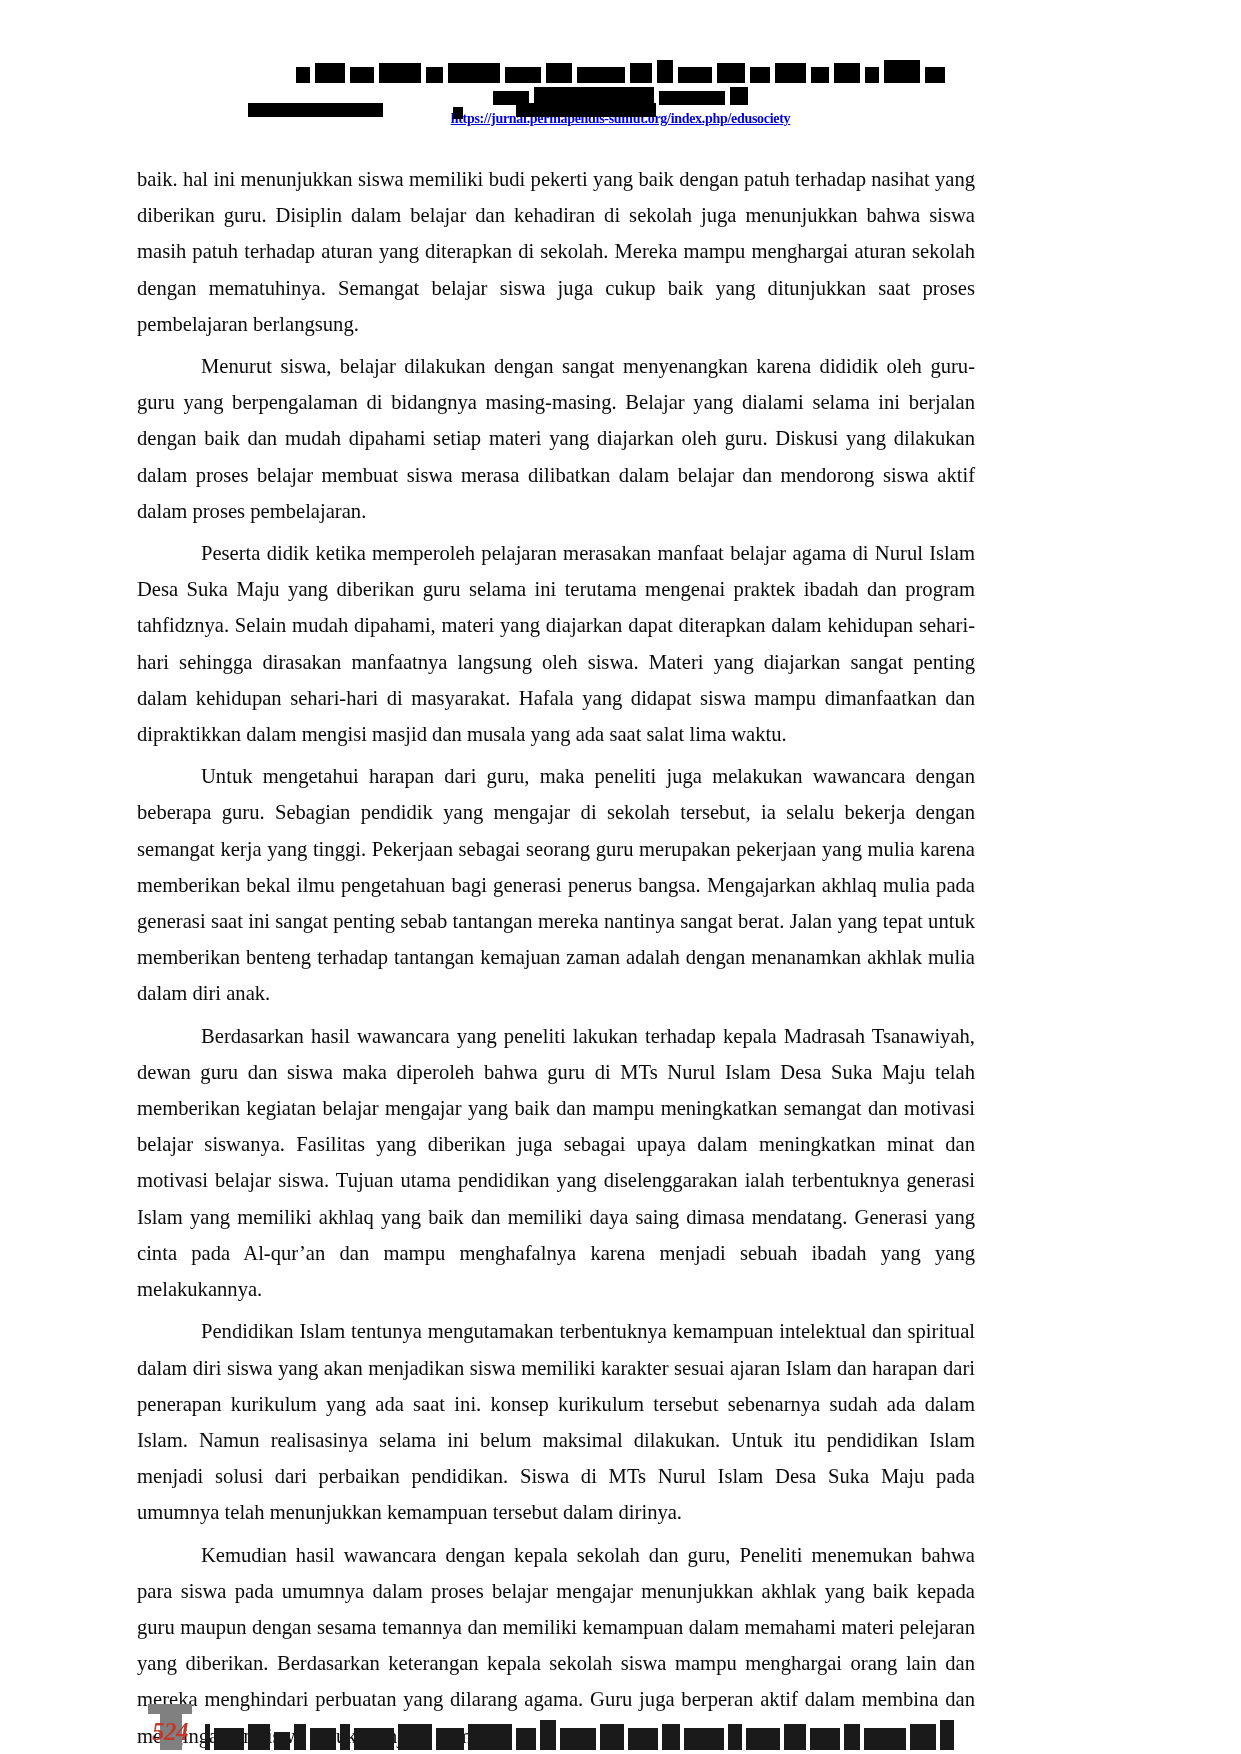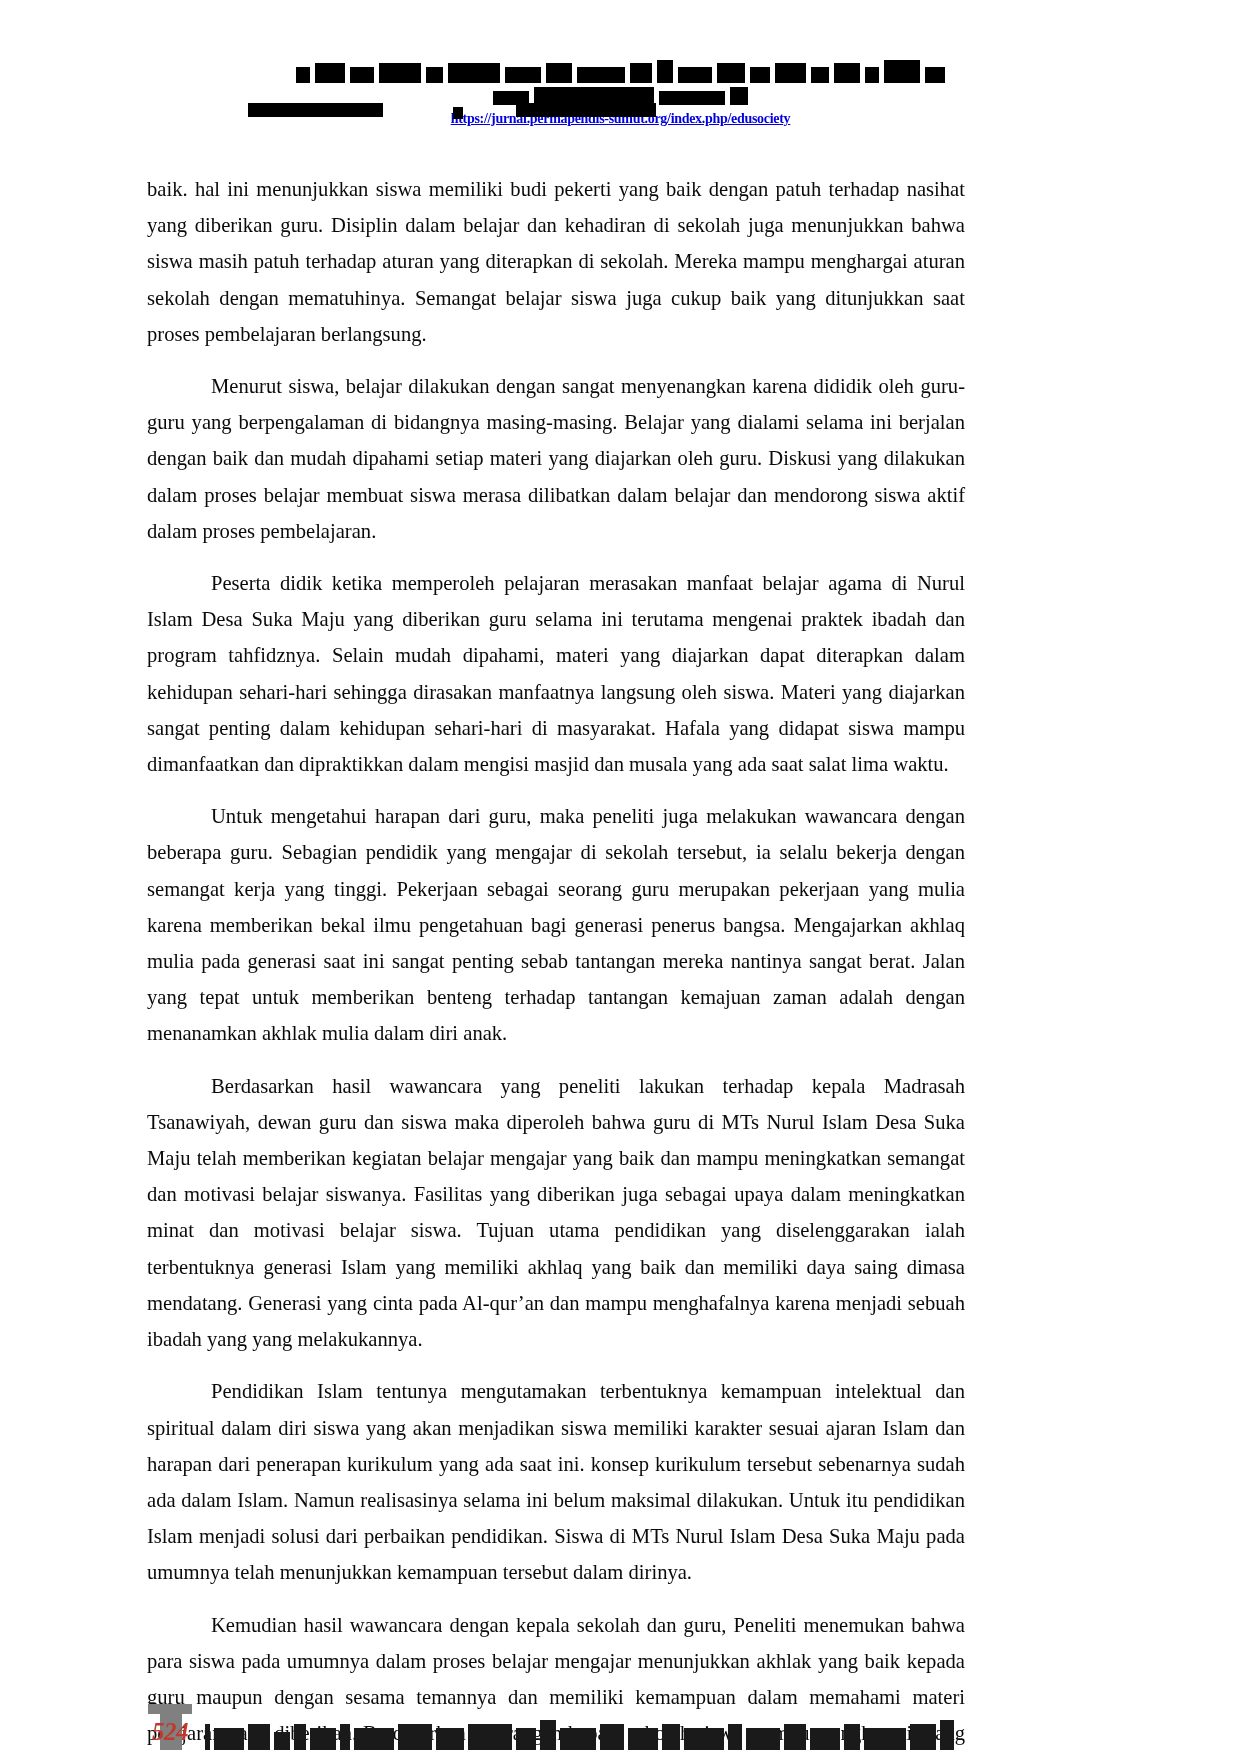--- a/index.html
+++ b/index.html
@@ -71,21 +71,21 @@
     left: 131px;
     top: 155px;
     width: 850px;
     font-size: 20.6px;
     line-height: 36.2px;
     text-align: justify;
     text-justify: inter-word;
     color: #0a0a0a;
   }
   .body-text p {
-    margin: 16px;
+    margin: 6px;
     text-indent: 0;
   }
   .body-text p.indent {
     text-indent: 64px;
   }
 
   
   .footer {
     position: absolute;
     left: 0;

